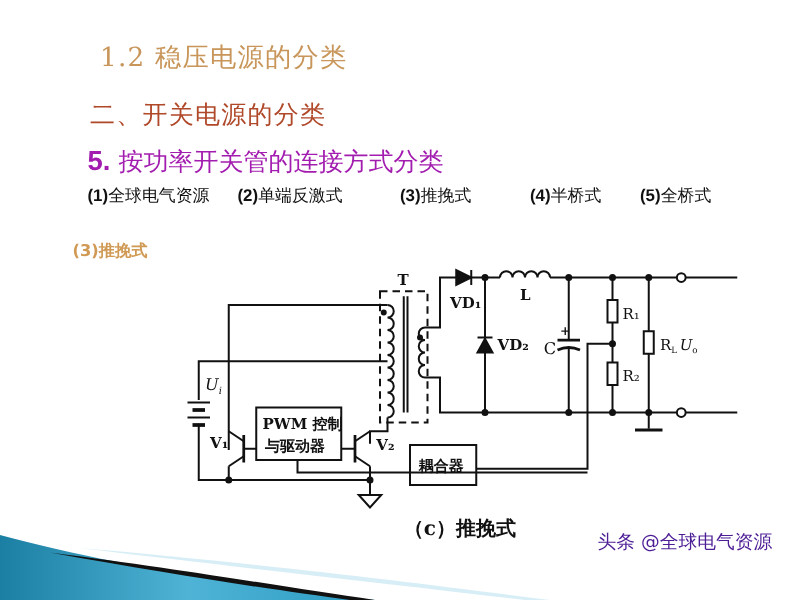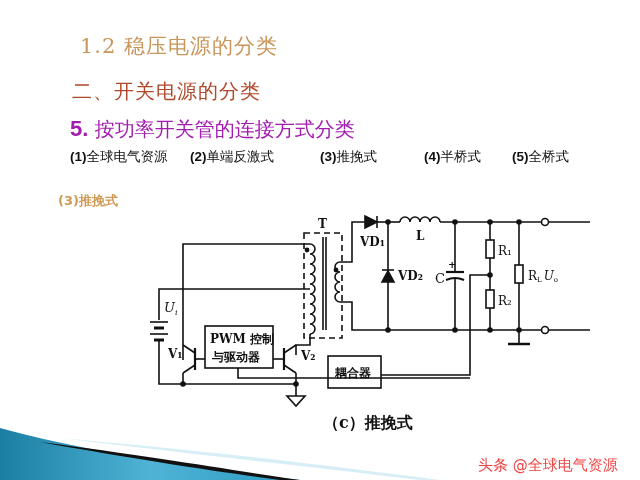--- a/index.html
+++ b/index.html
@@ -8,21 +8,21 @@
   .title1{left:80px;top:32px;font-size:21px;color:#c8965a;font-family:"DejaVu Serif","Liberation Serif",serif;letter-spacing:1px;white-space:nowrap;}
   .title2{left:72px;top:78px;font-size:20px;color:#b0482a;letter-spacing:1px;white-space:nowrap;font-family:Liberation Mono, monospace;}
   .heading{left:70px;top:116px;font-size:20px;color:#a21caf;white-space:nowrap;}
   .heading b{font-family:"Liberation Sans",sans-serif;font-size:22px;}
   .types{left:70px;top:148px;font-size:13.5px;color:#111;white-space:nowrap;}
   .types span{position:absolute;white-space:nowrap;}
   .types b{font-family:"Liberation Sans",sans-serif;}
   .subhead{left:58px;top:192px;font-size:13px;color:#d09a55;font-weight:bold;white-space:nowrap;}
   .circuit{left:140px;top:200px;}
   .caption{left:323px;top:413px;font-size:16px;color:#111;font-weight:bold;font-family:"DejaVu Serif","Liberation Serif",serif;white-space:nowrap;}
-  .watermark{left:478px;top:456px;font-size:15px;color:#ef4444;white-space:nowrap;text-shadow:1px 1px 0 #fff,-1px -1px 0 #fff;}
+  .watermark{left:478px;top:424px;font-size:15px;color:#4c1d95;white-space:nowrap;text-shadow:1px 1px 0 #fff,-1px -1px 0 #fff;}
   .wave{left:0;top:380px;}
   .lbl{font-family:"DejaVu Serif","Liberation Serif",serif;fill:#111;}
 </style>
 </head>
 <body>
 
 <svg class="abs wave" width="640" height="100" viewBox="0 0 640 100">
   <defs>
     <linearGradient id="g1" x1="0" y1="0" x2="1" y2="0">
       <stop offset="0" stop-color="#1b7fa3"></stop>

